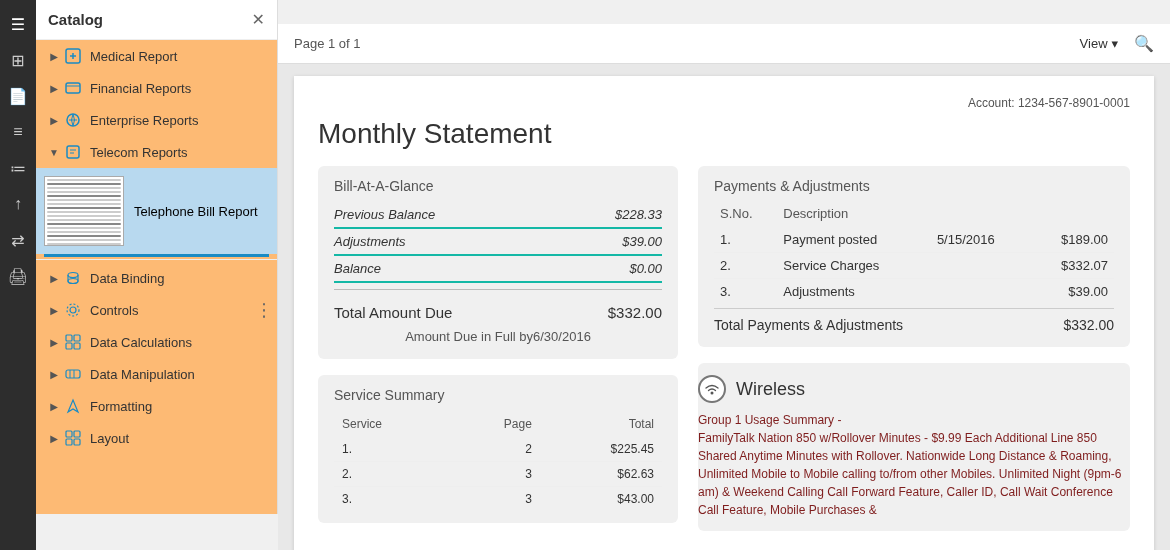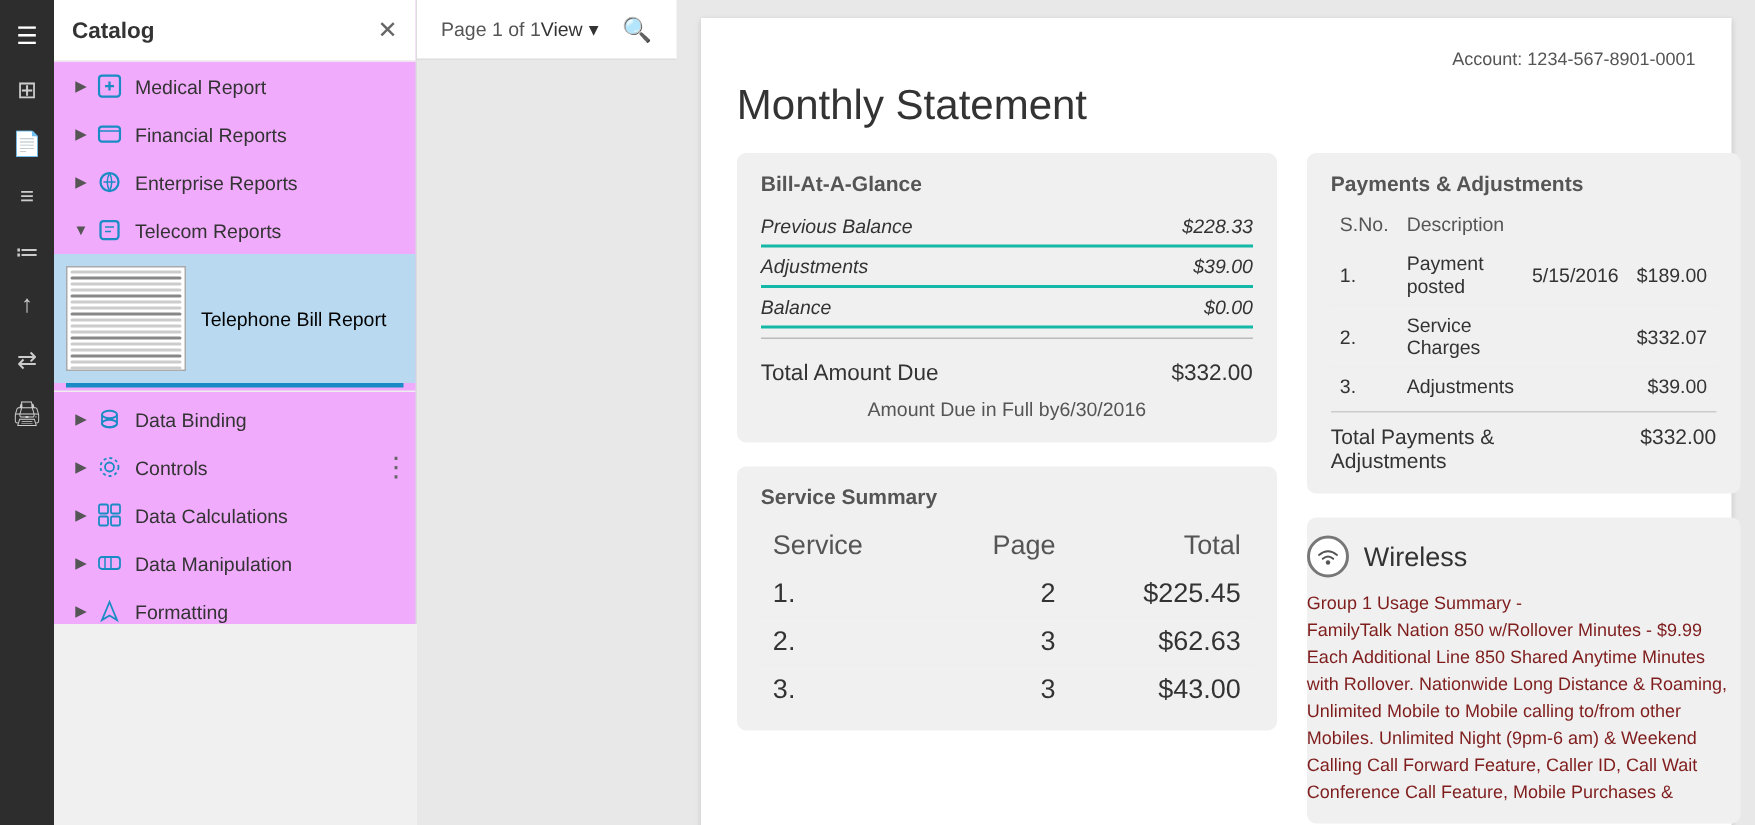--- a/index.html
+++ b/index.html
@@ -19,25 +19,25 @@
       width: 32px; height: 32px;
       display: flex; align-items: center; justify-content: center;
       color: #ccc; cursor: pointer; border-radius: 3px;
       font-size: 16px;
     }
     .icon-bar-item.active { color: #fff; }
 
     
     .catalog-panel {
       width: 242px;
-      background: #f0abfc;
+      background: #fdba74;
       border-right: 1px solid #ddd;
       display: flex;
       flex-direction: column;
-      height: 416px;
+      height: 514px;
     }
     .catalog-header {
       display: flex; align-items: center; justify-content: space-between;
       padding: 10px 12px;
       border-bottom: 1px solid #eee;
       background: #fff;
     }
     .catalog-title { font-size: 15px; font-weight: 600; color: #333; }
     .catalog-close { cursor: pointer; font-size: 16px; color: #666; border: none; background: none; }
 
@@ -97,21 +97,23 @@
     .section-divider { height: 1px; background: #eee; margin: 2px 0; }
 
     
     .kebab { font-size: 18px; color: #666; cursor: pointer; padding: 0 4px; }
 
     
     .main-area {
       flex: 1;
       background: #e8e8e8;
       display: flex;
+      flex-direction: column;
       overflow: hidden;
+      margin-top: 24px;
     }
 
     .topbar {
       height: 40px;
       background: #fff;
       border-bottom: 1px solid #ddd;
       display: flex;
       align-items: center;
       justify-content: space-between;
       padding: 0 16px;
@@ -165,21 +167,21 @@
     .card-box {
       background: #f0f0f0;
       border-radius: 6px;
       padding: 12px 16px;
       margin-bottom: 16px;
     }
     .card-title {
       font-size: 14px;
       color: #555;
       margin-bottom: 8px;
-      font-weight: 700;
+      font-weight: 400;
     }
     .bill-row {
       display: flex;
       justify-content: space-between;
       padding: 5px 0;
       font-size: 13px;
       color: #333;
       border-bottom: 2px solid #14b8a6;
       font-style: italic;
     }
@@ -211,21 +213,21 @@
       padding: 8px 0 2px;
       font-size: 14px;
       font-weight: 500;
       color: #333;
       border-top: 1px solid #ccc;
       margin-top: 4px;
       gap: 48px;
     }
 
     
-    .svc-table { width: 100%; border-collapse: collapse; font-size: 18px; }
+    .svc-table { width: 100%; border-collapse: collapse; font-size: 12px; }
     .svc-table th { text-align: left; color: #555; padding: 6px 8px; font-weight: 400; }
     .svc-table th.right { text-align: right; }
     .svc-table td { padding: 5px 8px; color: #333; }
     .svc-table td.right { text-align: right; }
     .svc-table tr:not(:last-child) td { border-bottom: 1px solid #eee; }
 
     
     .wireless-box {
       margin-top: 12px;
       background: #f0f0f0;

